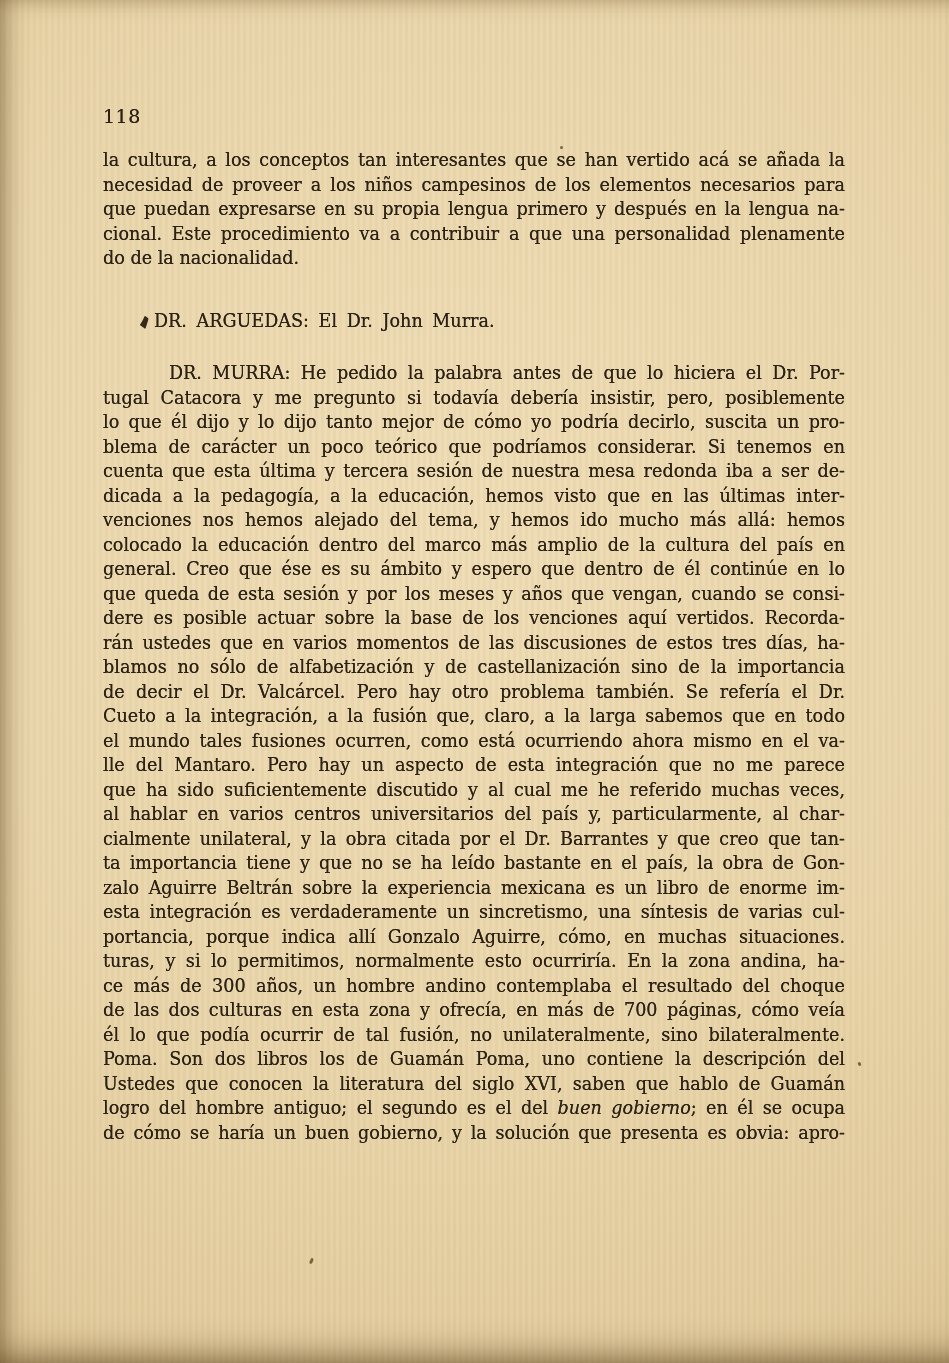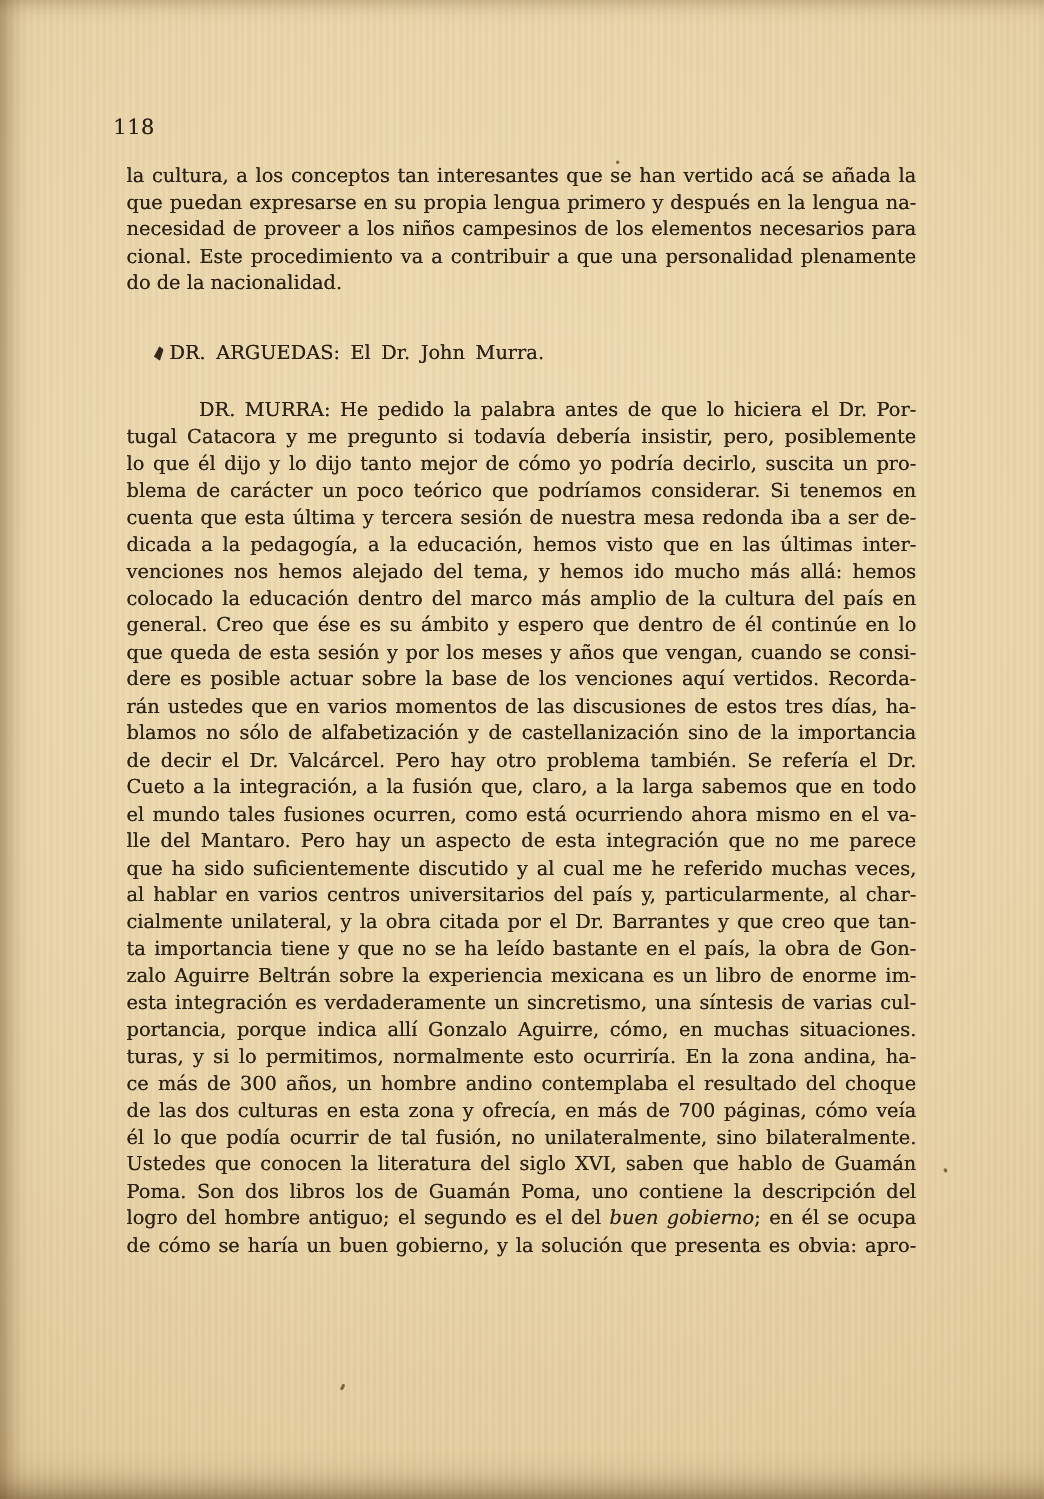--- a/index.html
+++ b/index.html
@@ -32,21 +32,21 @@
     font-size: 17.6px;
     line-height: 24.5px;
     text-shadow: 0 0 0.5px rgba(43,33,20,0.85);
   }
   .pageno {
     font-size: 19px;
     line-height: 24px;
     margin-bottom: 20px;
     letter-spacing: 0.5px;
   }
-  .para { margin: 12px; }
+  .para { margin: 0; }
   .para-1 { margin-bottom: 38px; }
   .para-2 { }
   .line {
     text-align: justify;
     text-align-last: justify;
     text-justify: inter-word;
   }
   .line.last-free { text-align-last: left; }
   .line.indent { padding-left: 66px; }
   .speaker {
@@ -78,22 +78,22 @@
 <body>
 
 <div class="page">
   <div class="edge-shadow"></div>
 
   <div class="content">
     <div class="pageno">118</div>
 
     <div class="para para-1">
         <div class="line">la cultura, a los conceptos tan interesantes que se han vertido acá se añada la</div>
+        <div class="line">necesidad de proveer a los niños campesinos de los elementos necesarios para</div>
         <div class="line">que puedan expresarse en su propia lengua primero y después en la lengua na-</div>
-        <div class="line">necesidad de proveer a los niños campesinos de los elementos necesarios para</div>
         <div class="line">cional. Este procedimiento va a contribuir a que una personalidad plenamente</div>
         <div class="line last-free">do de la nacionalidad.</div>
       </div>
 
     <div class="speaker">
       <span class="pen-mark"></span><span>DR. ARGUEDAS: El Dr. John Murra.</span>
     </div>
 
     <div class="para para-2">
         <div class="line indent">DR. MURRA: He pedido la palabra antes de que lo hiciera el Dr. Por-</div>
@@ -117,22 +117,22 @@
         <div class="line">al hablar en varios centros universitarios del país y, particularmente, al char-</div>
         <div class="line">cialmente unilateral, y la obra citada por el Dr. Barrantes y que creo que tan-</div>
         <div class="line">ta importancia tiene y que no se ha leído bastante en el país, la obra de Gon-</div>
         <div class="line">zalo Aguirre Beltrán sobre la experiencia mexicana es un libro de enorme im-</div>
         <div class="line">esta integración es verdaderamente un sincretismo, una síntesis de varias cul-</div>
         <div class="line">portancia, porque indica allí Gonzalo Aguirre, cómo, en muchas situaciones.</div>
         <div class="line">turas, y si lo permitimos, normalmente esto ocurriría. En la zona andina, ha-</div>
         <div class="line">ce más de 300 años, un hombre andino contemplaba el resultado del choque</div>
         <div class="line">de las dos culturas en esta zona y ofrecía, en más de 700 páginas, cómo veía</div>
         <div class="line">él lo que podía ocurrir de tal fusión, no unilateralmente, sino bilateralmente.</div>
+        <div class="line">Poma. Son dos libros los de Guamán Poma, uno contiene la descripción del</div>
         <div class="line">Ustedes que conocen la literatura del siglo XVI, saben que hablo de Guamán</div>
-        <div class="line">Poma. Son dos libros los de Guamán Poma, uno contiene la descripción del</div>
         <div class="line">logro del hombre antiguo; el segundo es el del <i>buen gobierno</i>; en él se ocupa</div>
         <div class="line">de cómo se haría un buen gobierno, y la solución que presenta es obvia: apro-</div>
       </div>
   </div>
 
   <span class="speck speck-1"></span>
   <span class="speck speck-2"></span>
   <span class="speck speck-3"></span>
 </div>
 

